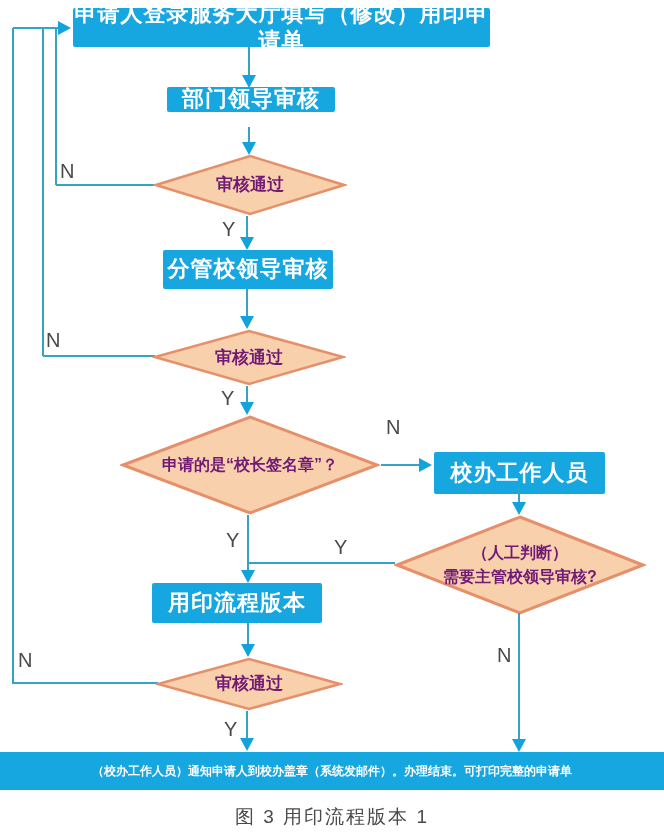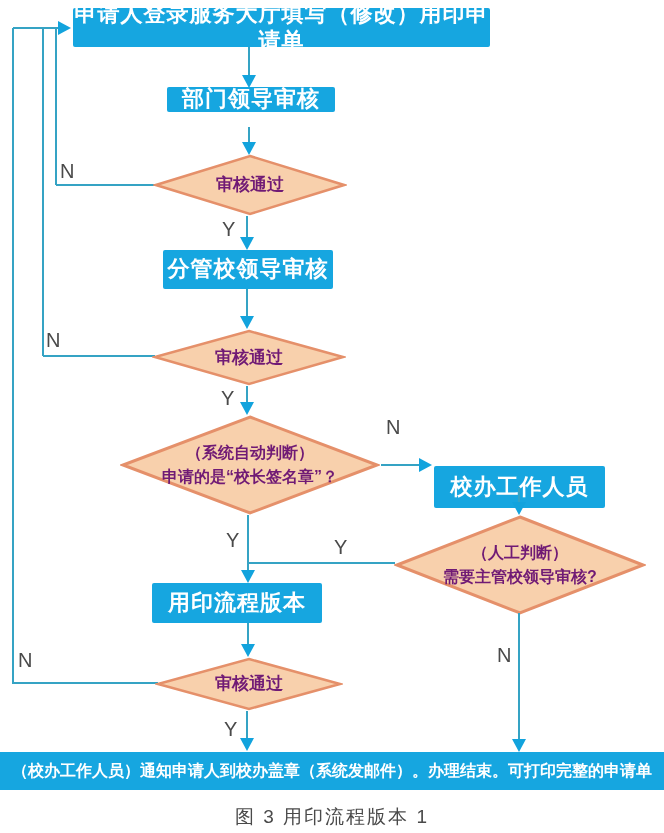--- a/index.html
+++ b/index.html
@@ -5,21 +5,21 @@
   html,body{margin:0;padding:0;background:#fff;}
   #canvas{
     position:relative;width:664px;height:833px;background:#ffffff;
     font-family:"Liberation Sans","DejaVu Sans",sans-serif;overflow:hidden;
   }
   .process{
     position:absolute;background:var(--process-fill,#16a6e0);color:var(--process-text,#fff);
     display:flex;align-items:center;justify-content:center;text-align:center;
     font-weight:700;font-size:22px;letter-spacing:1px;border-radius:2px;line-height:1.2;
   }
-  .endbar{font-size:16px;letter-spacing:0;border-radius:0;}
+  .endbar{font-size:12px;letter-spacing:0;border-radius:0;}
   .vline,.hline{position:absolute;background:var(--line,#35a3c4);}
   .vline{width:2px;}
   .hline{height:2px;}
   .arrow-down{
     position:absolute;width:0;height:0;
     border-left:7px solid transparent;border-right:7px solid transparent;
     border-top:13px solid var(--arrow,#12a3dd);
   }
   .arrow-right{
     position:absolute;width:0;height:0;
@@ -100,31 +100,30 @@
   <div class="edge-label" style="left:221px;top:388px;">Y</div>
 
   <div class="vline" style="left:246px;top:386px;height:17px;"></div>
   <div class="arrow-down" style="left:240px;top:402px;"></div>
 
   <div class="diamond" style="left:120px;top:415px;">
     <svg width="260" height="100" viewBox="0 0 260 100">
       <polygon points="130,2 257,50 130,98 3,50" stroke-width="3"></polygon>
     </svg>
     <div class="dtext multi">
-      <span>（系统自动判断）</span>
       <span>申请的是“校长签名章”？</span>
     </div>
   </div>
   <div class="edge-label" style="left:386px;top:417px;">N</div>
   <div class="edge-label" style="left:226px;top:530px;">Y</div>
 
   <div class="hline" style="left:381px;top:464px;width:39px;"></div>
   <div class="arrow-right" style="left:419px;top:458px;"></div>
 
-  <div class="process" style="left:434px;top:466px;width:171px;height:42px;">
+  <div class="process" style="left:434px;top:452px;width:171px;height:42px;">
     <span>校办工作人员</span>
   </div>
 
   <div class="vline" style="left:518px;top:488px;height:15px;"></div>
   <div class="arrow-down" style="left:512px;top:502px;"></div>
 
   <div class="diamond" style="left:394px;top:515px;">
     <svg width="252" height="100" viewBox="0 0 252 100">
       <polygon points="126,2 249,50 126,98 3,50" stroke-width="3"></polygon>
     </svg>

